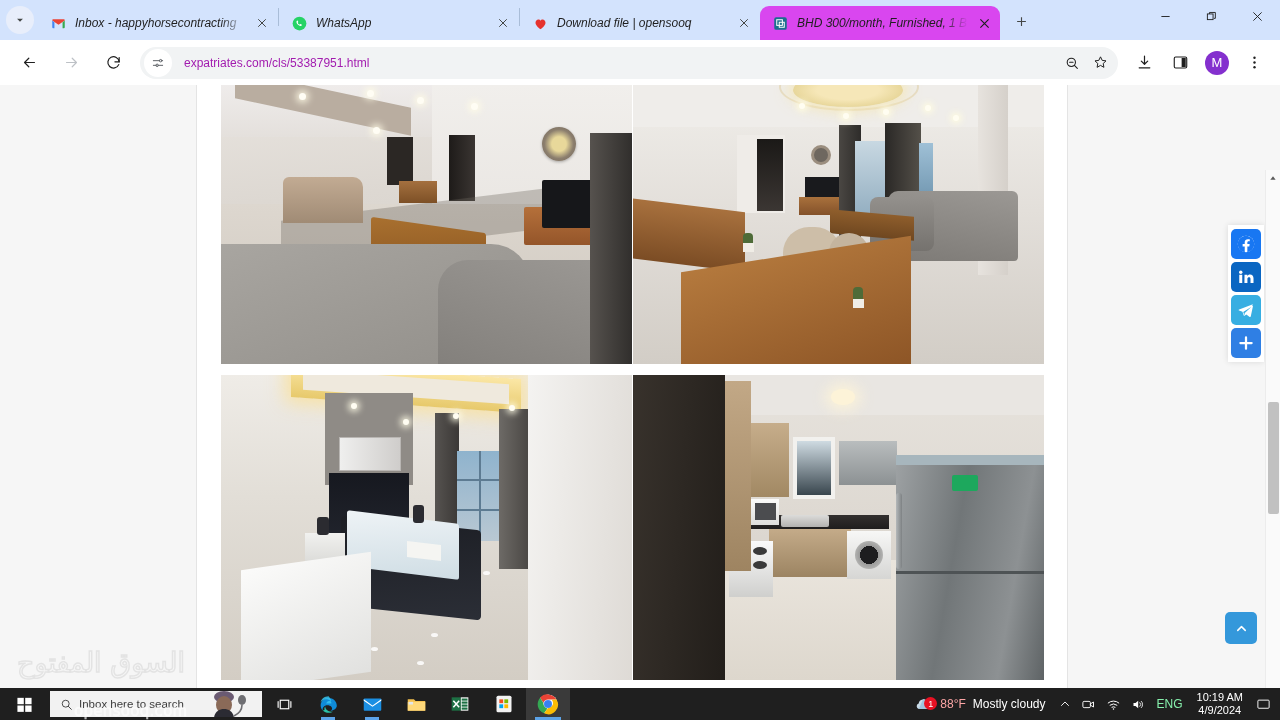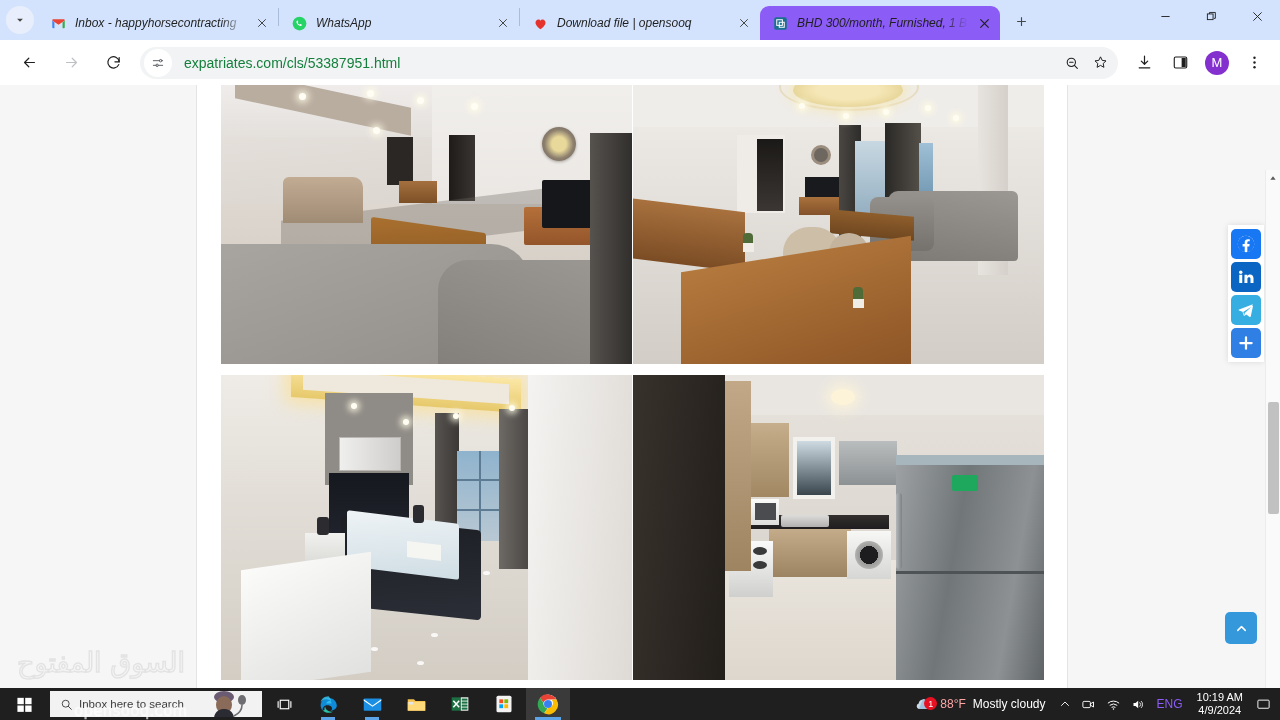--- a/index.html
+++ b/index.html
@@ -24,21 +24,21 @@
     background: #e8eefb; flex: 0 0 auto;
   }
   .tab-search svg { width: 14px; height: 14px; }
   .tabs { display: flex; align-items: flex-end; height: 40px; flex: 1 1 auto; min-width: 0; }
   .tab {
     height: 34px; display: flex; align-items: center;
     padding: 0 6px 0 12px; position: relative;
     border-radius: 9px 9px 0 0; min-width: 0;
     max-width: 240px; flex: 1 1 240px; font-style: italic;
   }
-  .tab.active { background: #8b5cf6; }
+  .tab.active { background: #d946ef; }
   .tab .favicon {
     width: 16px; height: 16px; flex: 0 0 16px; margin-right: 9px;
     display: flex; align-items: center; justify-content: center;
   }
   .tab .title {
     font-size: 12px; color: #1f1f1f; white-space: nowrap;
     overflow: hidden; text-overflow: clip; flex: 1 1 auto;
     -webkit-mask-image: linear-gradient(to right, #000 85%, transparent 100%);
     mask-image: linear-gradient(to right, #000 85%, transparent 100%);
   }
@@ -66,21 +66,21 @@
   .omnibox {
     flex: 1 1 auto; height: 32px; background: #f1f3f4; border-radius: 16px;
     display: flex; align-items: center; margin: 0 8px 0 6px; padding-right: 4px;
     min-width: 0;
   }
   .omni-icon {
     width: 28px; height: 28px; margin-left: 4px; border-radius: 50%; background: #fff;
     display: flex; align-items: center; justify-content: center; flex: 0 0 28px;
   }
   .omni-url {
-    font-size: 14px; color: #15803d; margin-left: 12px;
+    font-size: 12px; color: #a21caf; margin-left: 12px;
     white-space: nowrap; overflow: hidden; flex: 1 1 auto;
   }
   .omni-right { display: flex; align-items: center; flex: 0 0 auto; }
   .omni-right .ob { width: 28px; height: 28px; display:flex; align-items:center; justify-content:center; border-radius: 50%;}
   .tb-btn { width: 30px; height: 30px; display: flex; align-items: center; justify-content: center; border-radius: 50%; margin: 0 3px; }
   .avatar {
     width: 24px; height: 24px; border-radius: 50%; background: #8430ce;
     color: #fff; font-size: 13px; display: flex; align-items: center; justify-content: center;
     margin: 0 7px; flex: 0 0 24px;
   }
@@ -353,21 +353,21 @@
   .tray { margin-left: auto; display: flex; align-items: center; height: 32px; padding-right: 4px; }
   .tray-item { display: flex; align-items: center; justify-content: center; height: 32px; padding: 0 5px; color: #fff; }
   .weather { display: flex; align-items: center; gap: 7px; padding: 0 8px 0 4px; position: relative; }
   .weather .temp { font-size: 12px; color: #fca5a5; }
   .weather .cond { font-size: 12px; color: #fff; }
   .wbadge {
     position: absolute; left: 15px; top: 3px; width: 13px; height: 13px; border-radius: 50%;
     background: #e81123; color: #fff; font-size: 9px; display: flex; align-items: center; justify-content: center;
   }
   .clock { color: #fff; font-size: 11px; line-height: 13px; text-align: center; padding: 0 8px; }
-  .lang { color:#8b5cf6; font-size:12px; padding: 0 6px; }
+  .lang { color:#86efac; font-size:12px; padding: 0 6px; }
 </style>
 </head>
 <body>
 
 <div class="browser">
 
   <div class="tabstrip">
     <div class="tab-search">
       <svg viewBox="0 0 24 24">
         <path d="M7 10l5 5 5-5z" fill="#444746"></path>

